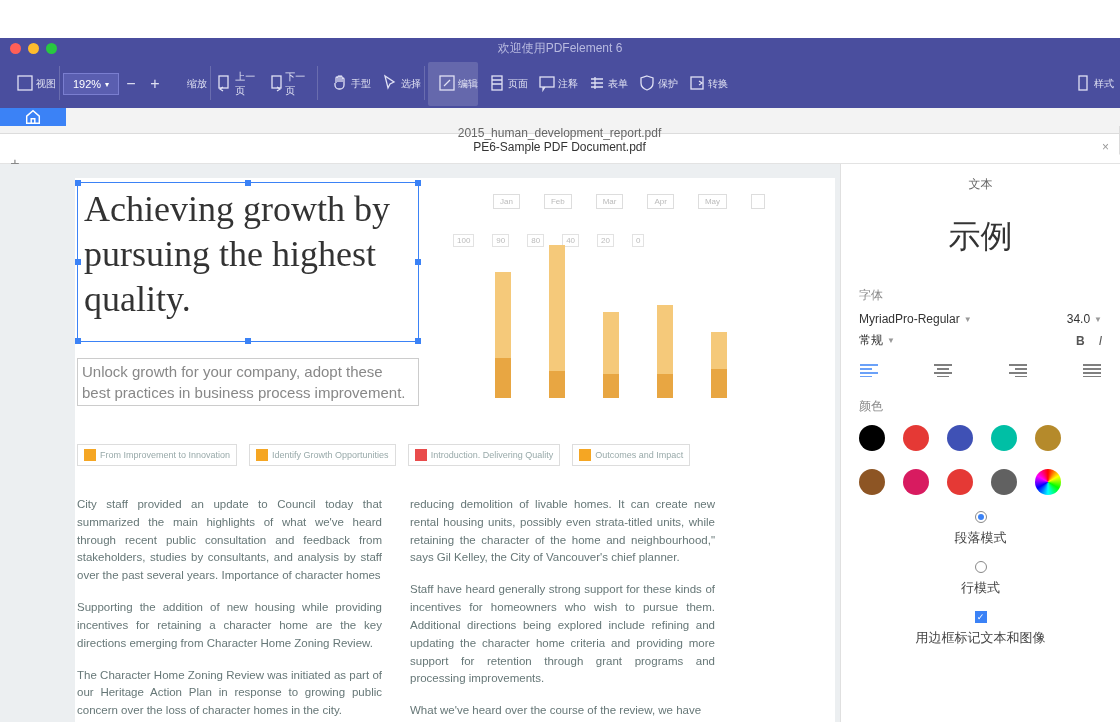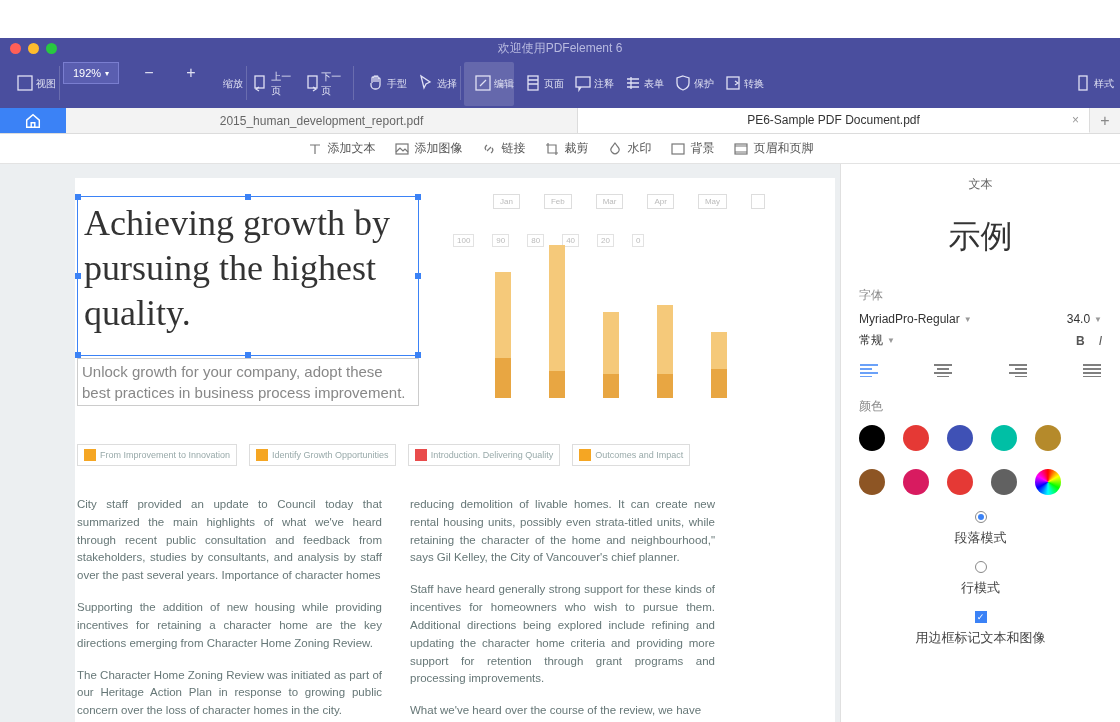--- a/index.html
+++ b/index.html
@@ -10,27 +10,27 @@
   .tr-red { background: #ff5f57; }
   .tr-yel { background: #febc2e; }
   .tr-grn { background: #28c840; }
   .title-txt { position: absolute; left: 0; right: 0; text-align: center; color: #b8bae0; font-size: 12px; }
 
   .ribbon { height: 49px; background: #4a4e9e; display: flex; align-items: flex-start; padding: 3px 6px 0; color: #dfe0f2; font-size: 10px; }
   .r-item { display: flex; flex-direction: row; align-items: center; justify-content: flex-end; height: 44px; width: 50px; position: relative; }
   .r-item .ico { width: 22px; height: 22px; margin-bottom: 2px; display: flex; align-items: center; justify-content: center; }
   .r-item.active { background: rgba(255,255,255,0.15); border-radius: 2px; }
   .ribbon .sep { width: 1px; height: 34px; background: rgba(255,255,255,0.18); margin: 4px 3px 0; }
-  .zoom { display: flex; align-items: flex-start; height: 44px; gap: 18px; }
+  .zoom { display: flex; align-items: center; height: 44px; }
   .zoom-sel { background: #5a5eb0; border: 1px solid #7a7ed0; color: #fff; height: 22px; width: 56px; font-size: 11px; display:flex; align-items:center; justify-content:center; gap:4px; }
   .zoom .pm { width: 24px; height: 22px; display:flex; align-items:center; justify-content:center; color:#dfe0f2; font-size:16px; }
   .ribbon-right { margin-left: auto; display:flex; align-items:center; }
   .ribbon svg { stroke:#e0e1f5; fill:none; stroke-width:1.3; }
 
-  .tabbar { height: 26px; background: #f3f3f3; display: flex; align-items: stretch; border-bottom: 1px solid #dcdcdc; font-size: 12px; }
+  .tabbar { height: 26px; background: #f3f3f3; display: flex; align-items: stretch; border-bottom: 1px solid #dcdcdc; font-size: 12px; flex-direction: column; }
   .home { width: 66px; background: #3b82f6; display:flex; align-items:center; justify-content:center; }
   .tab { flex: 1; display:flex; align-items:center; justify-content:center; border-right:1px solid #dcdcdc; color:#666; position:relative; }
   .tab.active { background:#fff; border-bottom:1px solid #fff; color:#333; }
   .tab .close { position:absolute; right:10px; color:#999; }
   .tab-add { width:30px; display:flex; align-items:center; justify-content:center; color:#888; font-size:16px; }
 
   .subtool { height: 30px; background:#fff; border-bottom:1px solid #e3e3e3; display:flex; align-items:center; justify-content:center; gap:18px; font-size:12px; color:#555; }
   .subtool .st { display:flex; align-items:center; gap:5px; }
   .subtool svg { stroke:#777; fill:none; stroke-width:1.2; }
 
@@ -279,21 +279,21 @@
         <path d="M2 5h12M2 11h12"></path>
       </svg>
       <span>页眉和页脚</span>
     </div>
 </div>
 
 <div class="workarea">
   <div class="canvas">
     <div class="page">
 
-      <div class="selbox" style="left:2px; top:18px; width:342px; height:160px;">
+      <div class="selbox" style="left:2px; top:4px; width:342px; height:160px;">
         <div class="headline" style="padding:4px 6px;">Achieving growth by pursuing the highest quality.</div>
         <span class="h tl"></span>
           <span class="h tm"></span>
           <span class="h tr"></span>
         <span class="h ml"></span>
           <span class="h mr"></span>
         <span class="h bl"></span>
           <span class="h bm"></span>
           <span class="h br"></span>
       </div>

